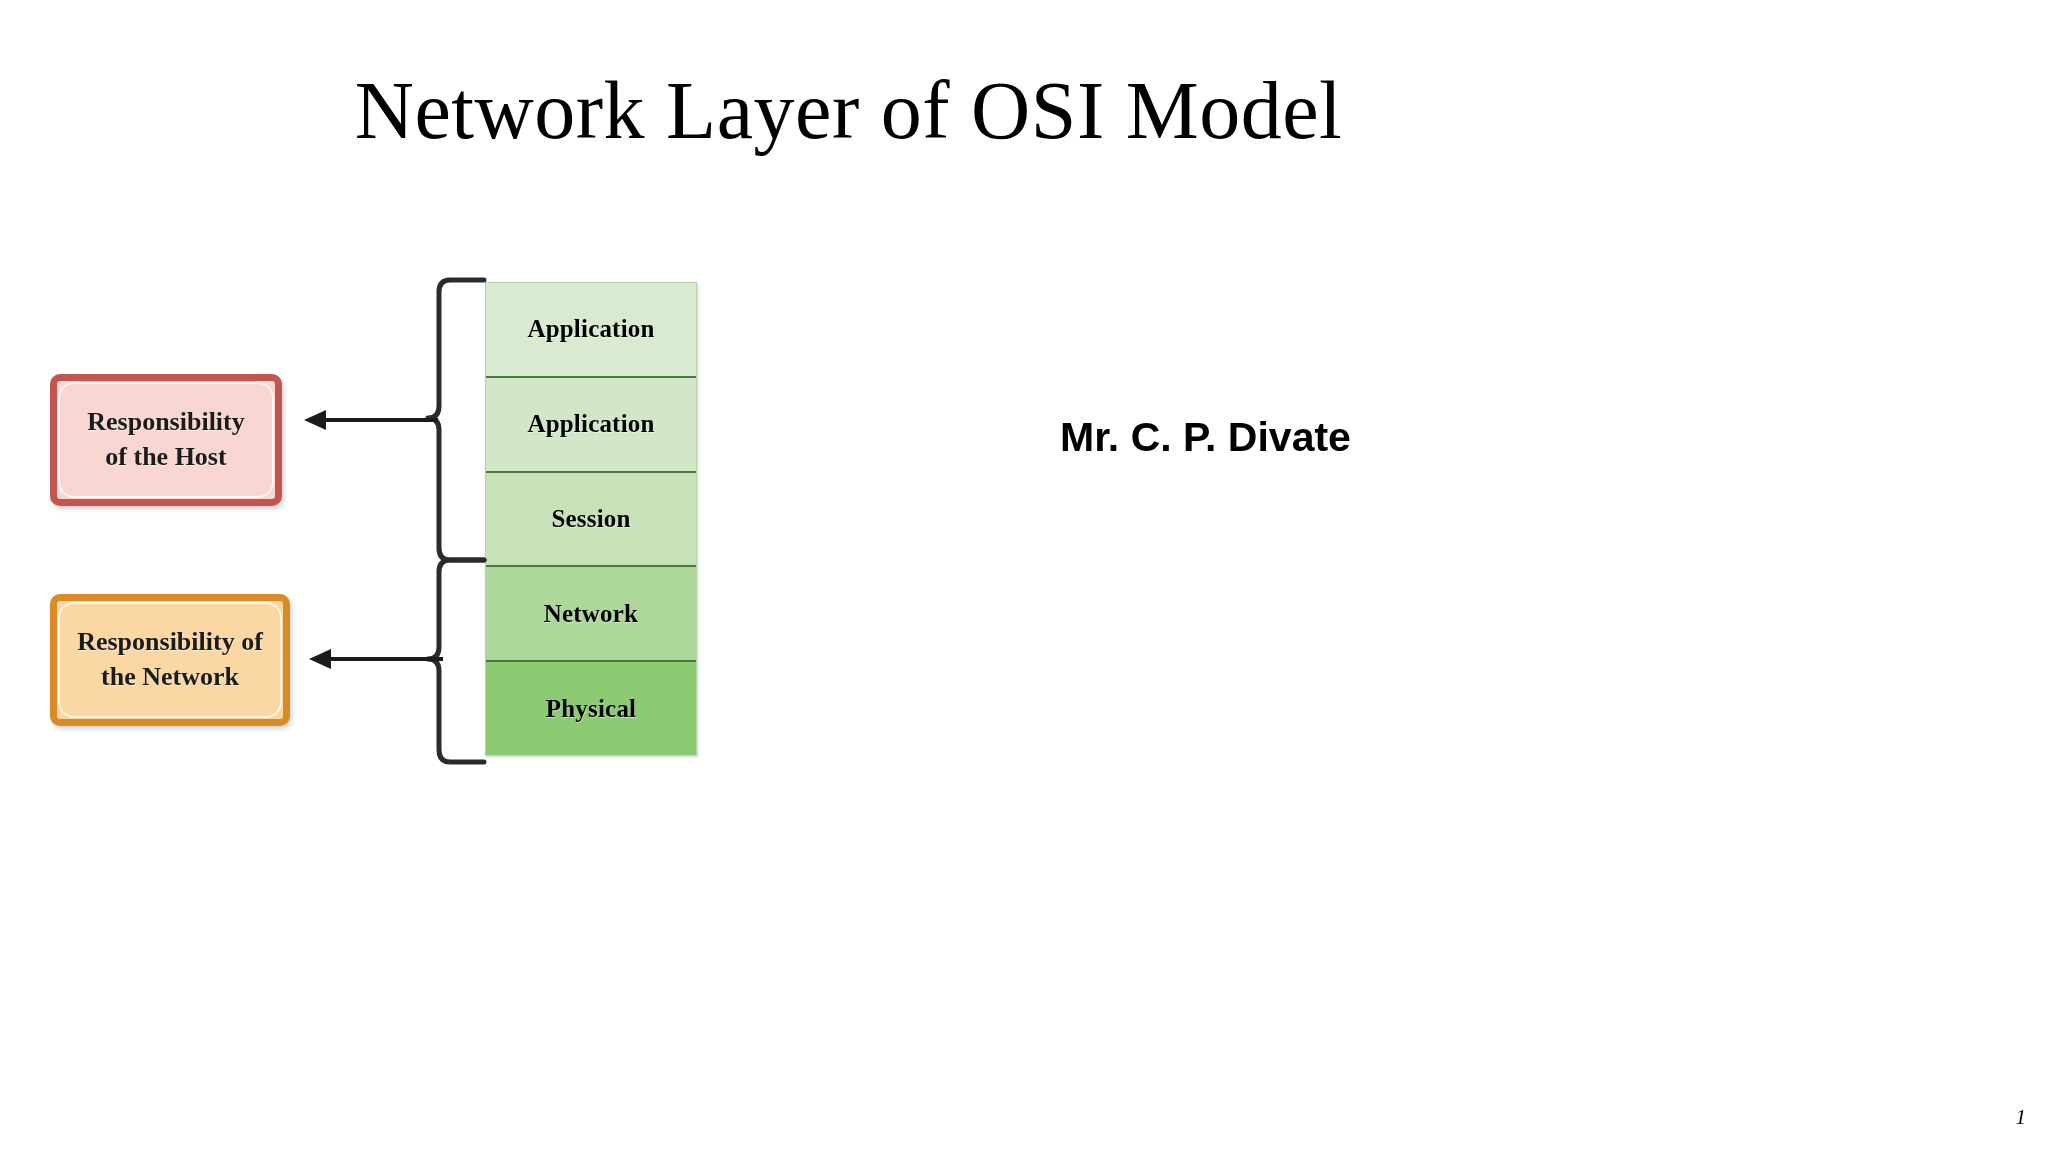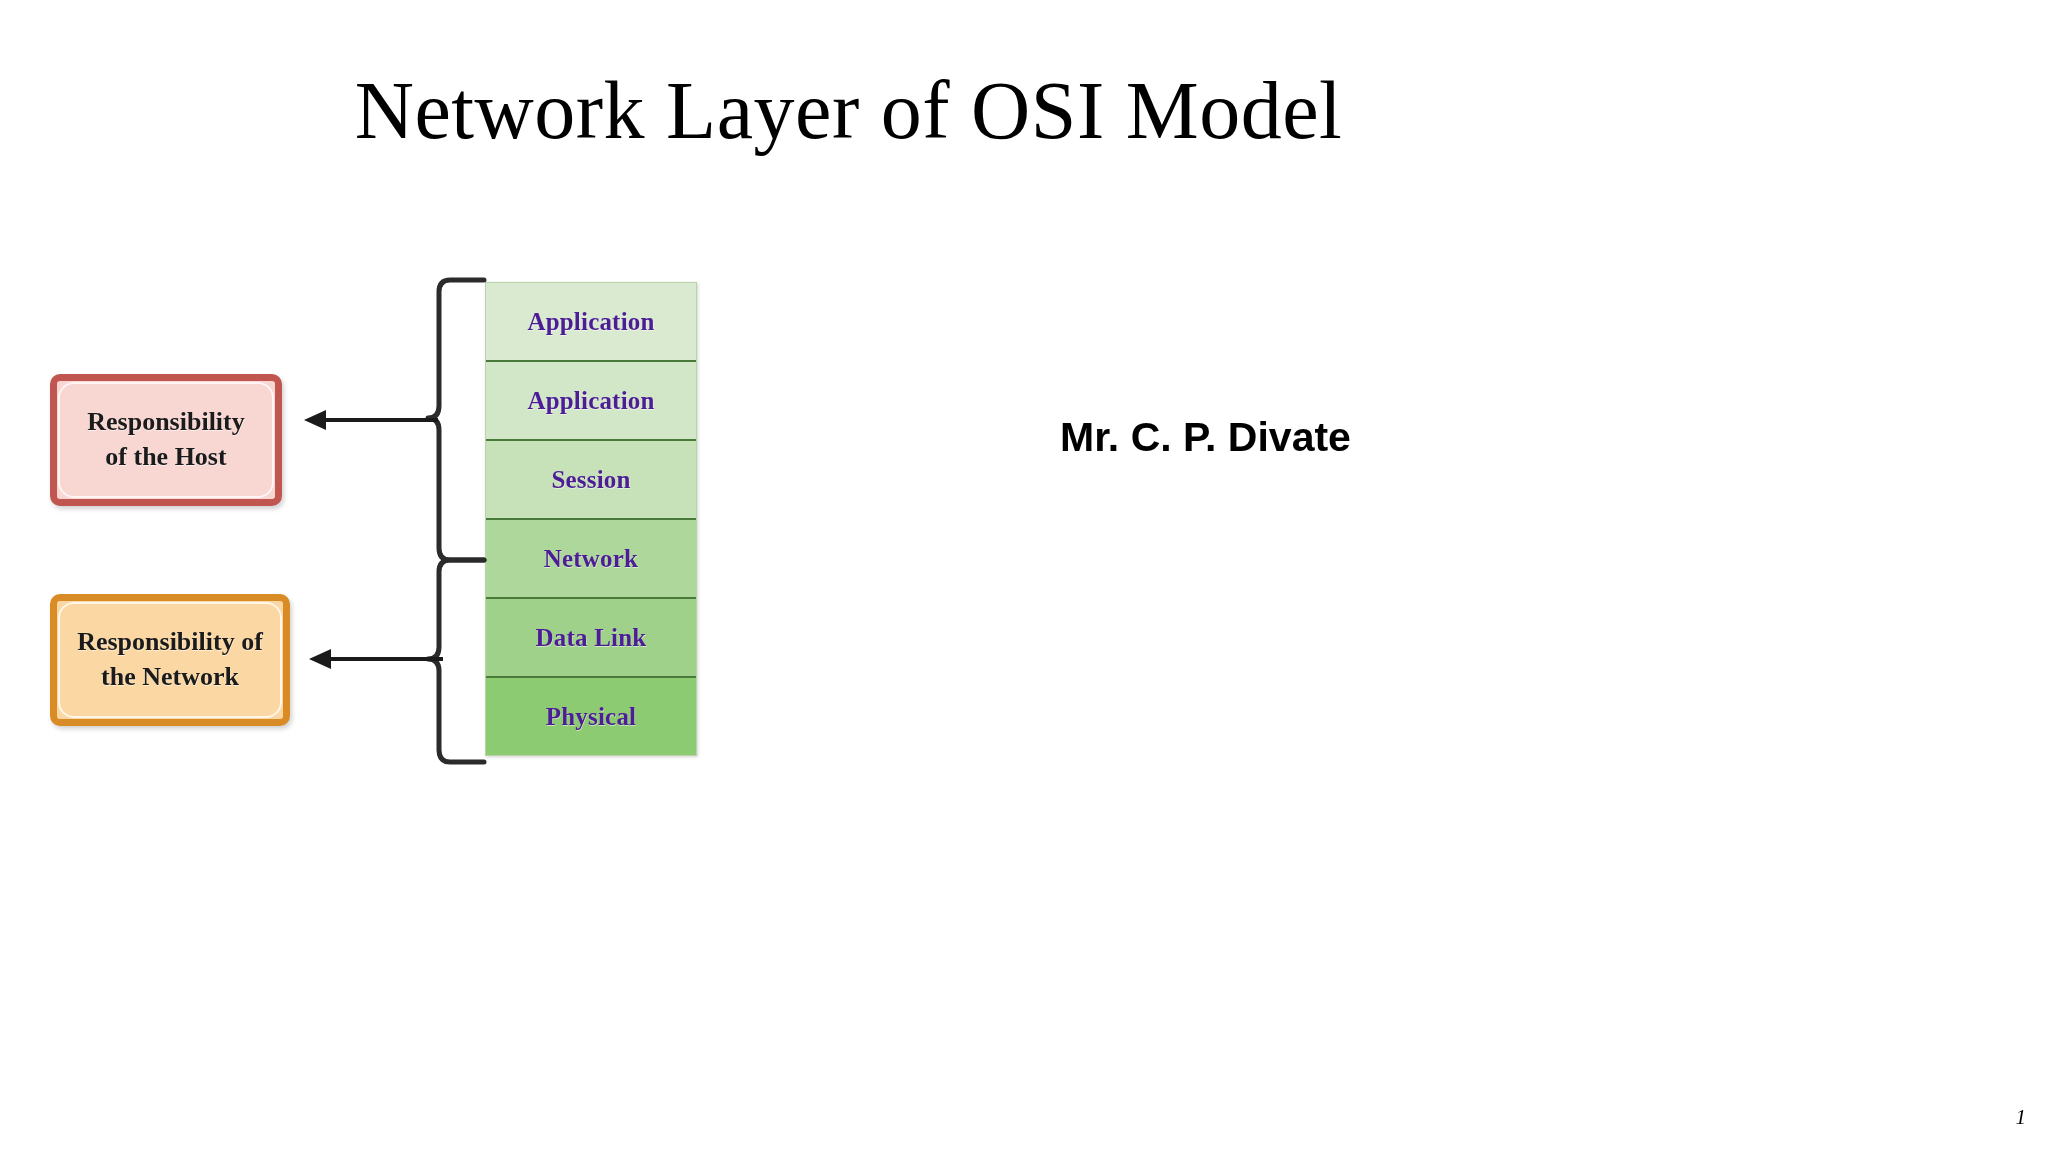--- a/index.html
+++ b/index.html
@@ -63,21 +63,21 @@
     box-sizing: border-box;
     border-bottom: 2px solid #4a7a3a;
   }
   .osi-layer:last-child {
     border-bottom: none;
   }
   .osi-layer-label {
     font-family: "Liberation Serif", "DejaVu Serif", serif;
     font-weight: 700;
     font-size: 25px;
-    color: #4c1d95;
+    color: #000000;
     text-shadow: 0.5px 0.5px 0px rgba(255,255,255,0.5);
     white-space: nowrap;
     letter-spacing: 0.2px;
   }
 
   
   .brace-svg {
     position: absolute;
     overflow: visible;
   }
@@ -175,23 +175,20 @@
     </div>
     <div class="osi-layer" style="background: rgb(210, 231, 199); border-bottom-color: rgb(74, 122, 58);">
       <span class="osi-layer-label">Application</span>
     </div>
     <div class="osi-layer" style="background: rgb(199, 226, 185); border-bottom-color: rgb(74, 122, 58);">
       <span class="osi-layer-label">Session</span>
     </div>
     <div class="osi-layer" style="background: rgb(174, 215, 155); border-bottom-color: rgb(74, 122, 58);">
       <span class="osi-layer-label">Network</span>
     </div>
-    <div class="osi-layer" style="background: rgb(159, 209, 138); border-bottom-color: rgb(74, 122, 58);">
-      <span class="osi-layer-label">Data Link</span>
-    </div>
     <div class="osi-layer" style="background: rgb(141, 203, 114);">
       <span class="osi-layer-label">Physical</span>
     </div>
   </div>
 
   <svg class="brace-svg" style="left:420px; top:276px;" width="70" height="288" viewBox="0 0 70 288">
     <path d="M 64 4 L 30 4 Q 19 4 19 16 L 19 130 Q 19 142 8 142 Q 19 142 19 154 L 19 272 Q 19 284 30 284 L 64 284" fill="none" stroke="#2b2b2b" stroke-width="5" stroke-linecap="round" stroke-linejoin="round"></path>
   </svg>
 
   <svg class="brace-svg" style="left:420px; top:556px;" width="70" height="210" viewBox="0 0 70 210">

